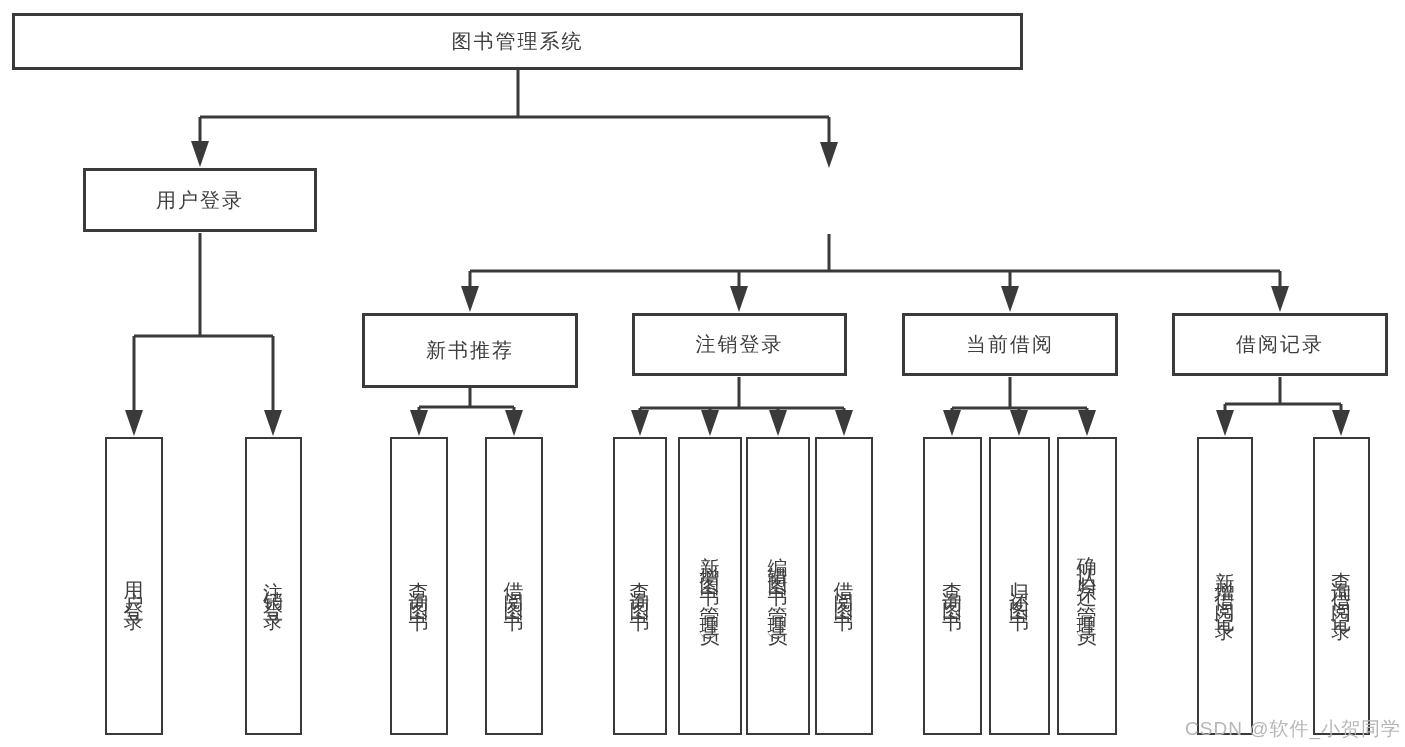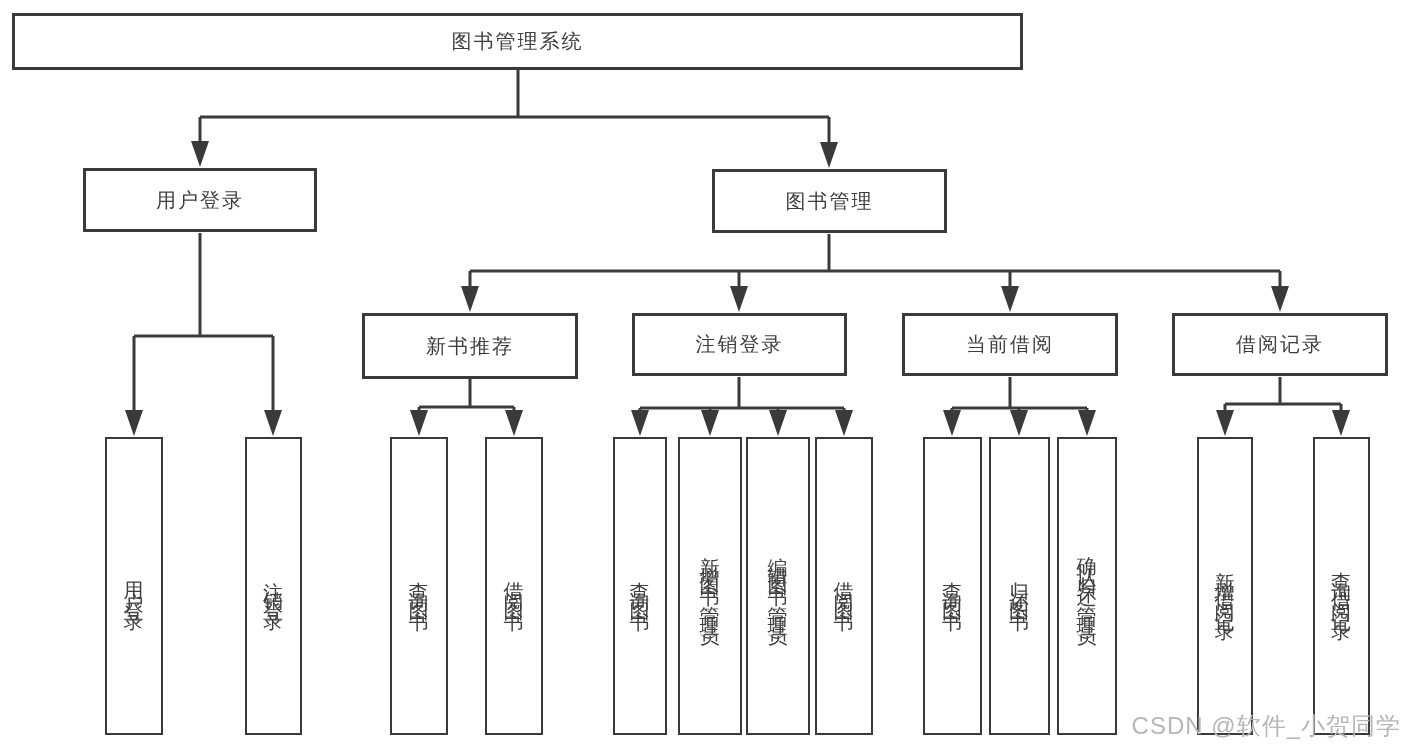--- a/index.html
+++ b/index.html
@@ -33,21 +33,21 @@
     writing-mode:vertical-rl;
     text-orientation:mixed;
     font-size:20px;
     letter-spacing:10px;
     line-height:1;
     color:var(--text);
   }
   .watermark{
     position:absolute;
     right:4px;bottom:5px;
-    font-size:24px;
+    font-size:19px;
     letter-spacing:1px;
     color:var(--wm);
     white-space:nowrap;
     z-index:5;
   }
 </style>
 </head>
 <body>
 
 <div class="stage">
@@ -81,25 +81,22 @@
     <polygon points="1341,436 1332,410 1350,410"></polygon>
   </svg>
 
   <div class="box hbox" style="left:12px;top:13px;width:1011px;height:57px">
     <span>图书管理系统</span>
   </div>
 
   <div class="box hbox" style="left:83px;top:168px;width:234px;height:64px">
     <span>用户登录</span>
   </div>
-  <div class="box hbox" style="left:712px;top:169px;width:235px;height:64px">
-    <span>图书管理</span>
-  </div>
 
-  <div class="box hbox" style="left:362px;top:313px;width:216px;height:66px">
+  <div class="box hbox" style="left:362px;top:313px;width:216px;height:75px">
     <span>新书推荐</span>
   </div>
   <div class="box hbox" style="left:632px;top:313px;width:215px;height:63px">
     <span>注销登录</span>
   </div>
   <div class="box hbox" style="left:902px;top:313px;width:216px;height:63px">
     <span>当前借阅</span>
   </div>
   <div class="box hbox" style="left:1172px;top:313px;width:216px;height:63px">
     <span>借阅记录</span>

